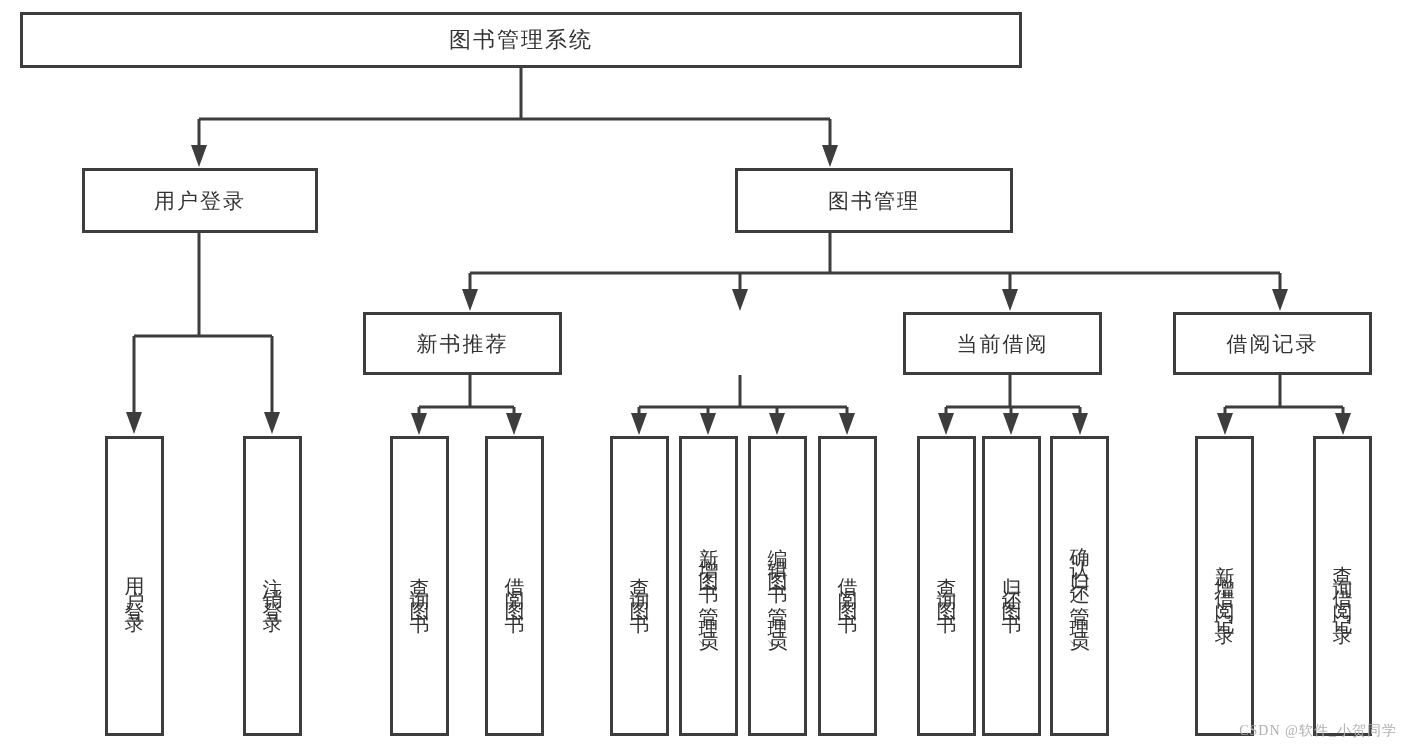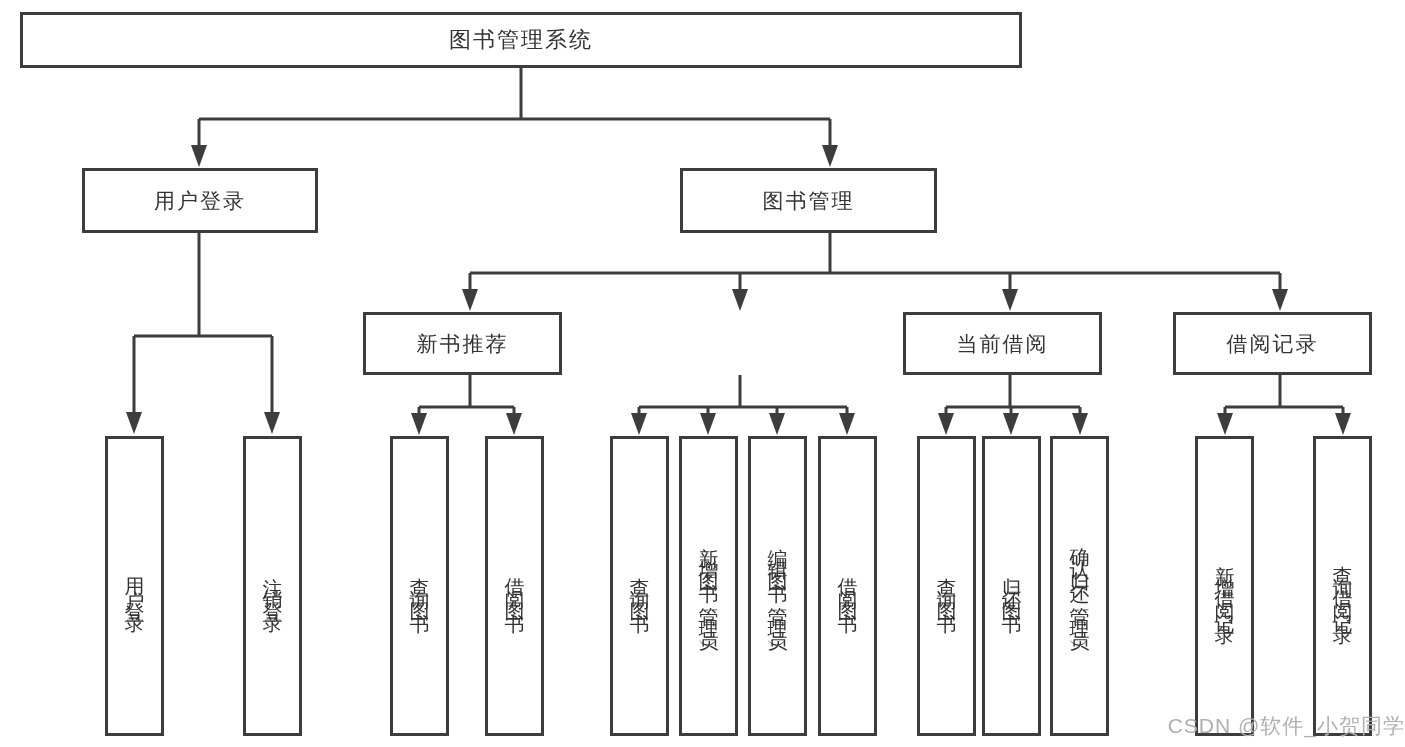--- a/index.html
+++ b/index.html
@@ -16,37 +16,37 @@
   .node.h{font-size:21px;letter-spacing:2px;white-space:nowrap;}
   .node.root{font-size:22px;}
   .node.v span{
     writing-mode:vertical-rl;text-orientation:mixed;
     font-size:20px;line-height:1.25;letter-spacing:12px;
   }
   
   #n-root{left:20px;top:12px;width:1002px;height:56px;}
   
   #n-user-login{left:82px;top:168px;width:236px;height:65px;}
-  #n-book-mgmt{left:680px;top:168px;width:257px;height:65px;}
+  #n-book-mgmt{left:735px;top:168px;width:278px;height:65px;}
   
   .lvl3{top:312px;width:199px;height:63px;}
   #n-new-rec{left:363px;}
   #n-book-borrow{left:633px;}
   #n-current{left:903px;}
   #n-records{left:1173px;}
   
   .leaf{top:436px;width:59px;height:300px;}
   #l-a1{left:105px;} #l-a2{left:243px;}
   #l-b1{left:390px;} #l-b2{left:485px;}
   #l-c1{left:610px;} #l-c2{left:679px;} #l-c3{left:748px;} #l-c4{left:818px;}
   #l-d1{left:917px;} #l-d2{left:982px;} #l-d3{left:1050px;}
   #l-e1{left:1195px;} #l-e2{left:1313px;}
   .watermark{
-    position:absolute;right:0;bottom:7px;z-index:5;
-    color:#b0b0b0;font-size:21px;letter-spacing:1px;white-space:nowrap;
+    position:absolute;right:8px;bottom:7px;z-index:5;
+    color:#b0b0b0;font-size:14px;letter-spacing:1px;white-space:nowrap;font-family:Liberation Serif, serif;
   }
   .connectors path{stroke:#3d3d3d;stroke-width:3;fill:none;}
   .connectors polygon{fill:#3d3d3d;stroke:none;}
 </style>
 </head>
 <body>
 
 <div class="stage">
 
   <svg class="connectors" width="1405" height="747" viewBox="0 0 1405 747" aria-hidden="true">

